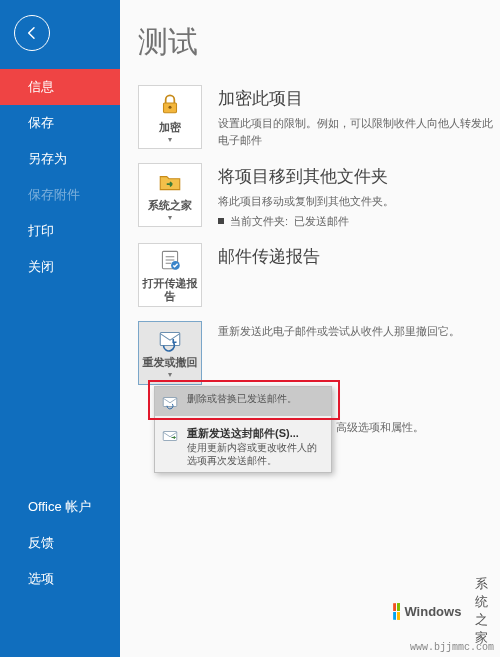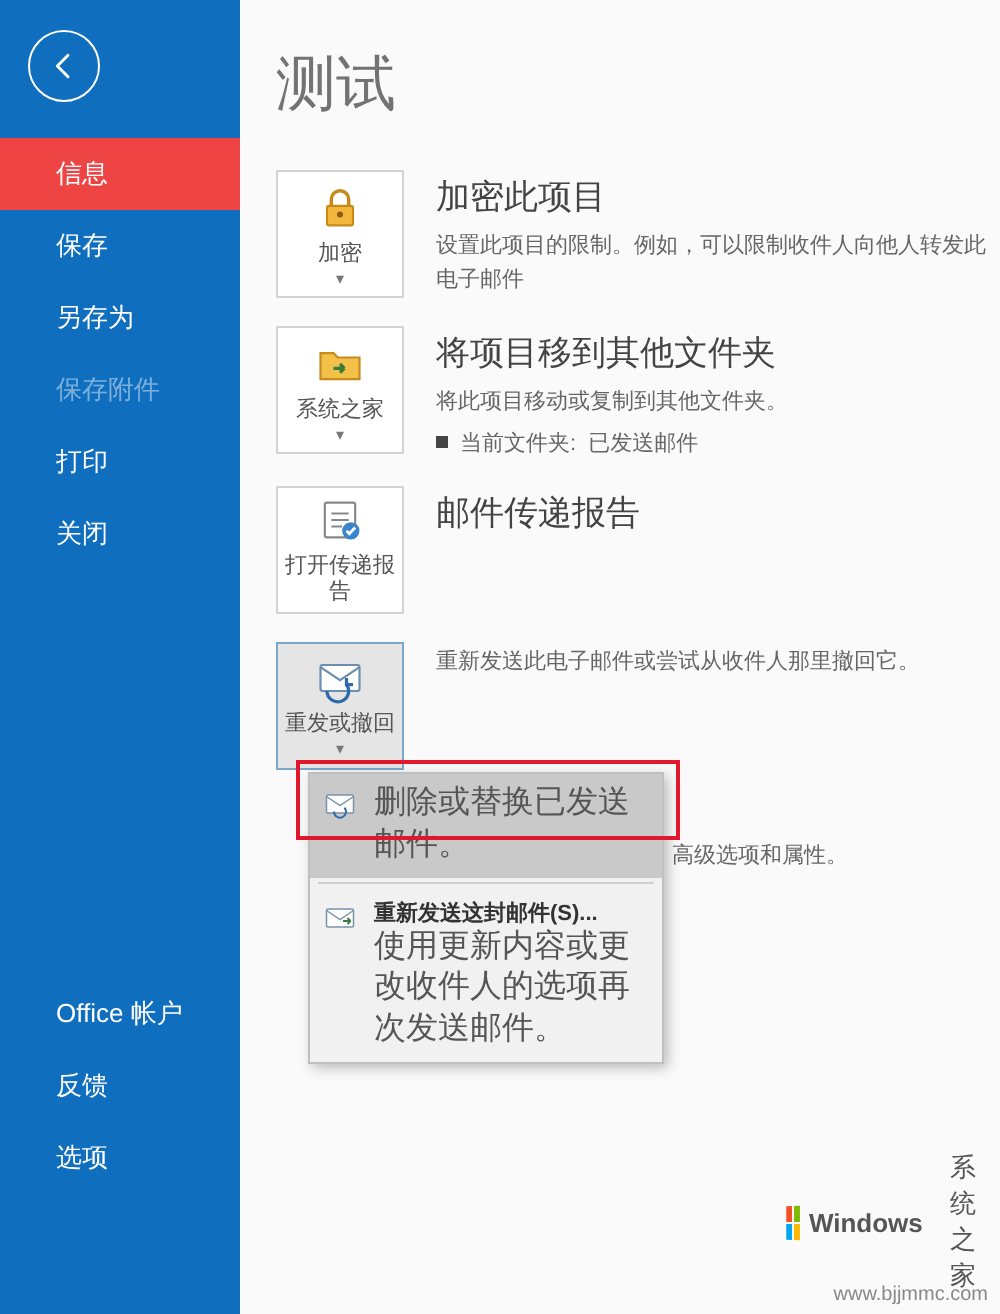--- a/index.html
+++ b/index.html
@@ -98,20 +98,21 @@
       width: 28px;
       height: 28px;
       display: flex;
       align-items: center;
       justify-content: center;
     }
     .tile-label {
       font-size: 11px;
       color: #555;
       padding: 0 2px;
+      font-weight: bold;
     }
     .tile .chev {
       font-size: 8px;
       color: #777;
       margin-top: -2px;
     }
     .section-body {
       flex: 1;
       padding-top: 2px;
     }
@@ -169,21 +170,21 @@
       align-items: center;
       justify-content: center;
       margin-top: 1px;
     }
     .dd-text-title {
       font-size: 11px;
       color: #333;
       font-weight: bold;
     }
     .dd-text-desc {
-      font-size: 16px;
+      font-size: 10px;
       color: #555;
       line-height: 1.3;
     }
     .highlight-box {
       position: absolute;
       left: 148px;
       top: 380px;
       width: 192px;
       height: 40px;
       border: 2.5px solid #e1182c;
@@ -369,14 +370,14 @@
   <div class="watermark">
     <span class="win-flag">
         <span></span>
         <span></span>
         <span></span>
         <span></span>
       </span>
     <b>Windows</b>
     <span>系统之家</span>
   </div>
-  <div style="font-size:10px;color:#888;margin-top:19px;">www.bjjmmc.com</div>
+  <div style="font-size:10px;color:#888;margin-top:19px;font-family:Liberation Mono, monospace;">www.bjjmmc.com</div>
 </div>
 
 </body></html>

